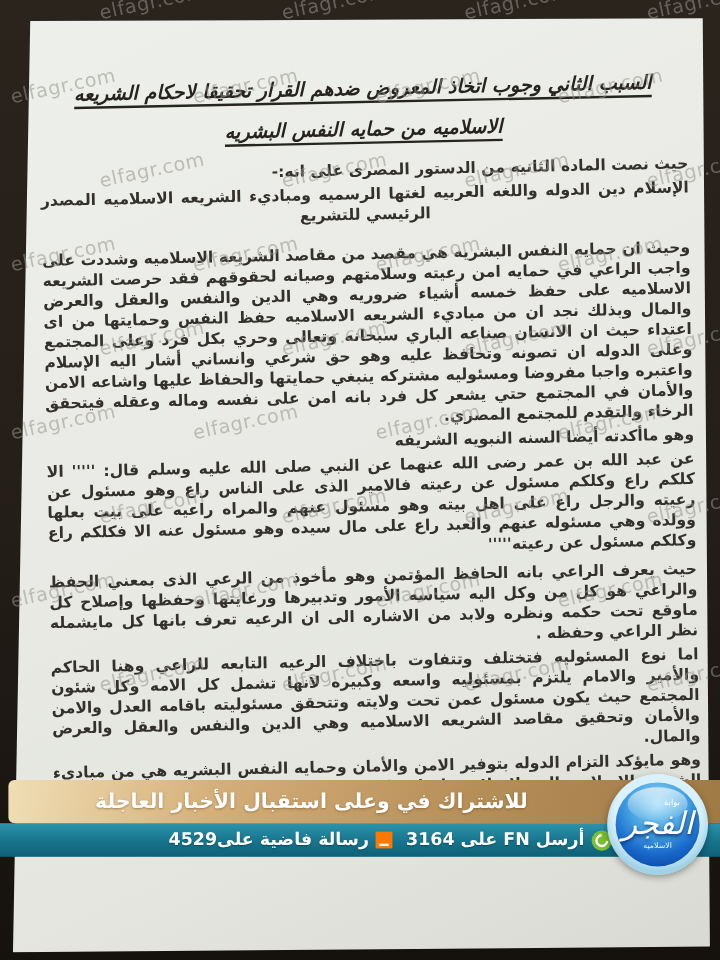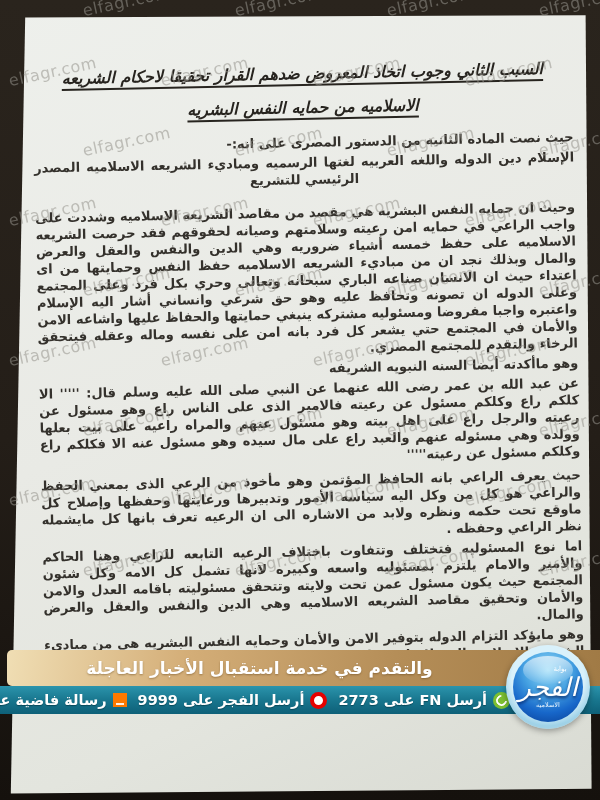--- a/index.html
+++ b/index.html
@@ -152,34 +152,30 @@
     <span class="wm" style="left: 160px; top: 482px;">elfagr.com</span>
     <span class="wm" style="left: 312px; top: 482px;">elfagr.com</span>
     <span class="wm" style="left: 464px; top: 482px;">elfagr.com</span>
     <span class="wm" style="left: 82px; top: 552px;">elfagr.com</span>
     <span class="wm" style="left: 234px; top: 552px;">elfagr.com</span>
     <span class="wm" style="left: 386px; top: 552px;">elfagr.com</span>
     <span class="wm" style="left: 538px; top: 552px;">elfagr.com</span>
   </div>
 
 <div class="banner-gold">
-  <span class="subscribe-label">والتقدم في خدمة استقبال الأخبار العاجلة</span>
+  <span class="subscribe-label">للاشتراك في وعلى استقبال الأخبار العاجلة</span>
 </div>
 
 <div class="banner-teal" dir="rtl">
 
     <span class="sms-item">
       <span class="sms-icon etisalat-icon"></span>
-      <span class="sms-label">أرسل FN على 2773</span>
+      <span class="sms-label">أرسل FN على 3164</span>
     </span>
 
-    <span class="sms-item">
-      <span class="sms-icon vodafone-icon"></span>
-      <span class="sms-label">أرسل الفجر على 9999</span>
-    </span>
 
     <span class="sms-item">
       <span class="sms-icon orange-icon"></span>
       <span class="sms-label">رسالة فاضية على4529</span>
     </span>
   </div>
 
 <div class="logo">
   <div class="logo-glow"></div>
   <div class="logo-sphere">

